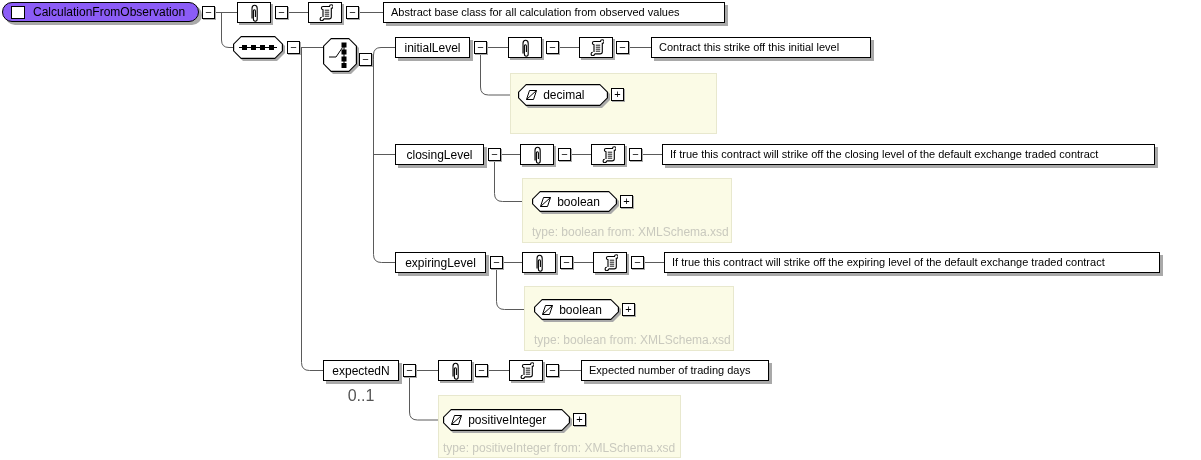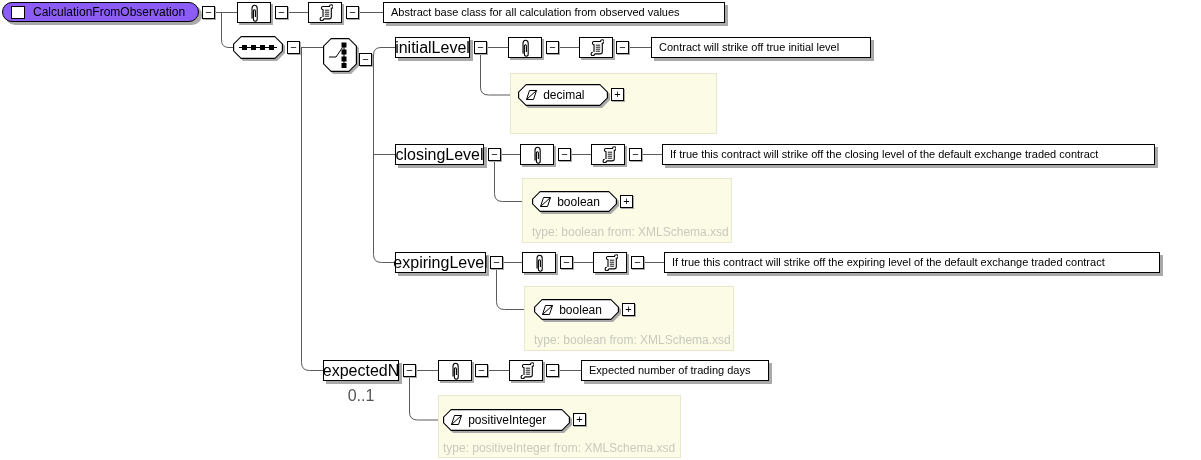--- a/index.html
+++ b/index.html
@@ -4,21 +4,21 @@
 <style>
   html,body{margin:0;padding:0;background:#fff;}
   .canvas{position:relative;width:1201px;height:460px;background:#fff;
           font-family:"Liberation Sans", sans-serif;overflow:hidden;}
 
   .wires{position:absolute;left:0;top:0;}
 
   .box{position:absolute;box-sizing:border-box;background:#fff;border:1px solid #000;
        box-shadow:3px 3px 0 #a9a9a9;}
   .elembox{height:21px;display:flex;align-items:center;justify-content:center;
-           font-size:16px;color:#000;white-space:nowrap;}
+           font-size:12px;color:#000;white-space:nowrap;}
   .docbox{height:21px;font-size:11px;line-height:19px;padding:0 7px;white-space:nowrap;
           color:#000;}
   .ibox{width:34px;height:21px;display:flex;align-items:center;justify-content:center;
         box-shadow:2px 2px 0 #a9a9a9;}
 
   .rootbox{position:absolute;left:2px;top:2px;width:197px;height:20px;box-sizing:border-box;
            background:#8b5cf6;border:1px solid #000;border-radius:10px;
            box-shadow:3px 3px 0 #a9a9a9;display:flex;align-items:center;
            padding-left:8px;gap:8px;font-size:12px;white-space:nowrap;}
   .rootsq{width:12px;height:11px;border:1px solid #000;background:#fff;flex:0 0 auto;}
@@ -166,21 +166,21 @@
     <svg width="15" height="17" viewBox="0 0 15 17">
       <path d="M5 2.5 h6.5 a1.8 1.8 0 1 1 1.8 1.8 v8.4 a2.2 2.2 0 0 1 -2.2 2.2 h-5.6" fill="none" stroke="#000" stroke-width="1.1"></path>
       <path d="M5 2.5 a1.6 1.6 0 0 0 0 3.2 v7.3" fill="none" stroke="#000" stroke-width="1.1"></path>
       <path d="M5.5 15 a1.7 1.7 0 1 1 -1.7 -1.7" fill="none" stroke="#000" stroke-width="1.1"></path>
       <path d="M6.8 6.2 h4.4 M6.8 8.2 h4.4 M6.8 10.2 h4.4 M6.8 12.2 h4.4" stroke="#000" stroke-width="0.9"></path>
     </svg>
   </div>
   <div class="pm" style="left:616px;top:41px;">
       <span>−</span>
     </div>
-  <div class="box docbox" style="left:651px;top:37px;width:220px;">Contract will strike off true initial level</div>
+  <div class="box docbox" style="left:651px;top:37px;width:220px;">Contract this strike off this initial level</div>
 
   <div class="cut" style="left:518px;top:84px;width:90px;height:22px;">
     <span class="b"></span>
     <span class="f" style="padding-left:6px;">
       <svg width="13" height="12" viewBox="0 0 13 12">
         <polygon points="1.5,10.5 8.5,10.5 11.5,1.5 4.5,1.5" fill="#fff" stroke="#000"></polygon>
         <line x1="1.5" y1="10.5" x2="11.5" y2="1.5" stroke="#000"></line>
       </svg>
       <span class="hexlab">decimal</span>
     </span>

